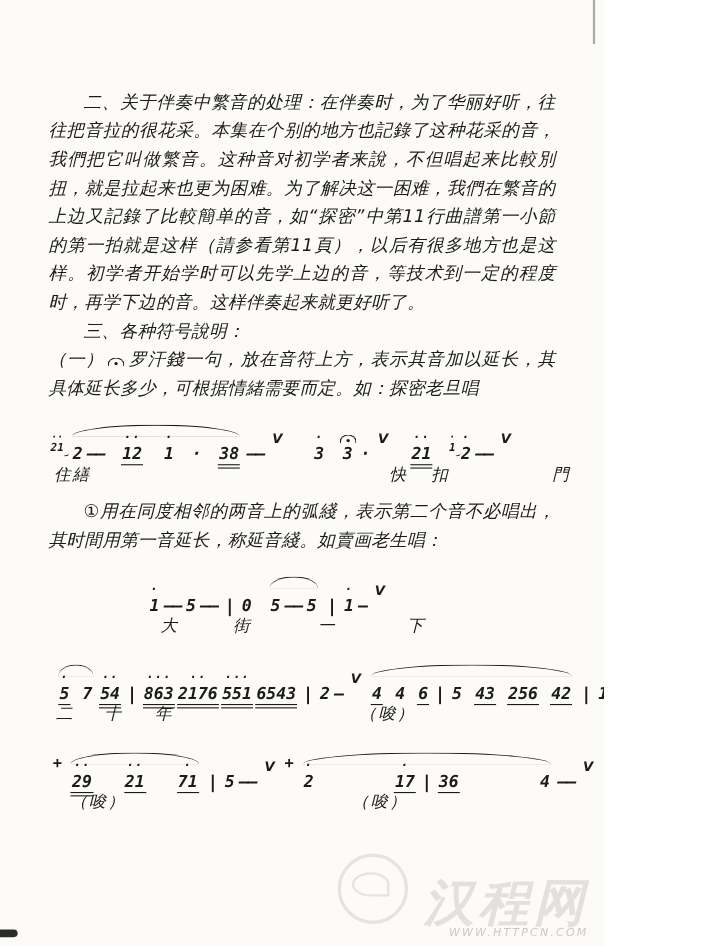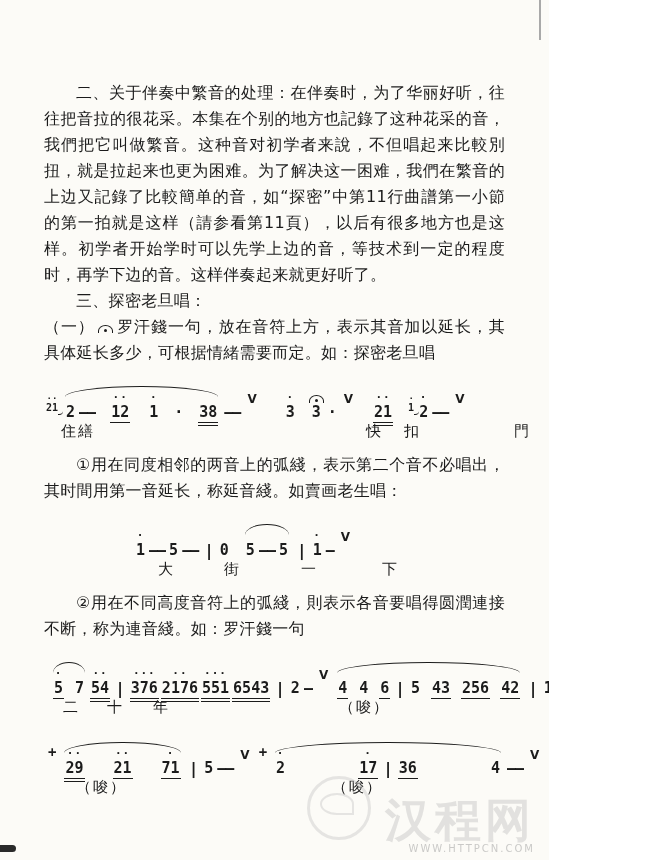--- a/index.html
+++ b/index.html
@@ -5,20 +5,21 @@
   html,body{margin:0;padding:0;}
   .page{
     position:relative;
     width:549px;height:860px;
     background:#fcfbf7;
     box-sizing:border-box;
     padding:80px 44px 0 44px;
     overflow:hidden;
     font-family:"DejaVu Sans",sans-serif;
     color:#1b1b1b;
+    font-style:italic;
   }
   p{margin:0;font-size:16px;line-height:26px;text-align:justify;letter-spacing:.3px;}
   .ind{text-indent:2em;}
 
   
   .fermata-inline{position:relative;display:inline-block;width:18px;height:13px;vertical-align:-1px;margin:0 2px;}
   .fermata-inline .ferarc,.fer .ferarc{position:absolute;left:1px;bottom:0;width:13px;height:7px;border:1.6px solid #1b1b1b;border-bottom:none;border-radius:9px 9px 0 0/7px 7px 0 0;}
   .fermata-inline .ferdot,.fer .ferdot{position:absolute;left:7px;bottom:1px;width:3px;height:3px;background:#1b1b1b;border-radius:50%;}
   .slur-inline{display:inline-block;width:30px;height:9px;border-top:1.6px solid #1b1b1b;border-radius:50% 50% 0 0/100% 100% 0 0;vertical-align:-3px;margin:0 6px 0 10px;}
 
@@ -36,21 +37,21 @@
   .plus{transform:translateY(-18px);font-size:14px;margin:0 4px;font-weight:bold;}
   .tok.grace{transform:translateY(-9px);margin-right:2px;}
   .tok.grace .top{font-size:9px;height:7px;line-height:7px;letter-spacing:0;}
   .tok.grace .main{font-size:10px;line-height:11px;}
   .tok.grace .main::after{content:"";position:absolute;right:-4px;bottom:-2px;width:5px;height:5px;border-bottom:1.2px solid #1b1b1b;border-radius:0 0 4px 0;}
   .gap{display:inline-block;height:1px;}
   .slurwrap{position:relative;display:inline-flex;align-items:flex-end;padding:0 3px;}
   .slur{position:absolute;left:4px;right:4px;top:-6px;height:10px;border-top:1.6px solid #1b1b1b;border-radius:50% 50% 0 0/100% 100% 0 0;}
   .fer{position:relative;width:17px;height:11px;}
   .lyrics{position:relative;height:24px;font-size:15px;letter-spacing:2px;}
-  .lyr{position:absolute;top:0;white-space:nowrap;margin-left:12px;}
+  .lyr{position:absolute;top:0;white-space:nowrap;}
   .ind90{margin-left:90px;}
   .ind5{margin-left:5px;}
 
   
   .watermark{position:absolute;right:14px;bottom:6px;width:200px;text-align:right;pointer-events:none;}
   .wm-logo{position:absolute;left:-28px;bottom:14px;width:58px;height:58px;border:3px solid rgba(185,185,185,.35);border-radius:50%;}
   .wm-logo::after{content:"";position:absolute;left:10px;top:14px;width:30px;height:18px;border:2.5px solid rgba(185,185,185,.35);border-radius:50% 50% 0 50%;}
   .wm-name{font-size:46px;font-weight:bold;color:rgba(178,178,178,.35);line-height:46px;letter-spacing:4px;}
   .wm-url{font-size:10px;color:rgba(160,160,160,.55);letter-spacing:2px;}
 
@@ -60,21 +61,21 @@
 </style>
 </head>
 <body>
 
 <div class="page">
 
   <div class="edge-line"></div>
 
   <p class="ind bold-start">二、关于伴奏中繁音的处理：在伴奏时，为了华丽好听，往往把音拉的很花采。本集在个别的地方也記錄了这种花采的音，我們把它叫做繁音。这种音对初学者来說，不但唱起来比較別扭，就是拉起来也更为困难。为了解决这一困难，我們在繁音的上边又記錄了比較簡单的音，如“探密”中第11行曲譜第一小節的第一拍就是这样（請参看第11頁），以后有很多地方也是这样。初学者开始学时可以先学上边的音，等技术到一定的程度时，再学下边的音。这样伴奏起来就更好听了。</p>
 
-  <p class="ind">三、探密老旦唱：</p>
+  <p class="ind">三、各种符号說明：</p>
 
   <p><span>（一）</span><span class="fermata-inline"><i class="ferarc"></i><i class="ferdot"></i></span><span>罗汗錢一句，放在音符上方，表示其音加以延长，其具体延长多少，可根据情緒需要而定。如：探密老旦唱</span></p>
 
   <div class="music-block">
     <div class="mline">
         <span class="tok grace">
           <span class="top">··</span>
           <span class="main">21</span>
         </span>
         <span class="slurwrap">
@@ -219,21 +220,20 @@
         <span class="breath">V</span>
       </div>
     <div class="lyrics">
         <span class="lyr" style="left: 12px;">大</span>
         <span class="lyr" style="left: 78px;">街</span>
         <span class="lyr" style="left: 155px;">一</span>
         <span class="lyr" style="left: 236px;">下</span>
       </div>
   </div>
 
-  <p class="ind">②用在不同高度音符上的弧綫，則表示各音要唱得圆潤連接不断，称为連音綫。如：罗汗錢一句</p>
 
   <div class="music-block ind5">
     <div class="mline">
         <span class="slurwrap">
           <span class="slur"></span>
           <span class="tok note">
             <span class="top">·</span>
             <span class="main u1">5</span>
           </span>
           <span class="gap" style="width: 8px;"></span>
@@ -246,21 +246,21 @@
         <span class="tok note">
           <span class="top">··</span>
           <span class="main u2">54</span>
         </span>
         <span class="tok bar">
           <span class="top">&nbsp;</span>
           <span class="main">|</span>
         </span>
         <span class="tok note">
           <span class="top">···</span>
-          <span class="main u2">376</span>
+          <span class="main u2">863</span>
         </span>
         <span class="gap" style="width: 6px;"></span>
         <span class="tok note">
           <span class="top">··</span>
           <span class="main u2">2176</span>
         </span>
         <span class="gap" style="width: 6px;"></span>
         <span class="tok note">
           <span class="top">···</span>
           <span class="main u2">551</span>

